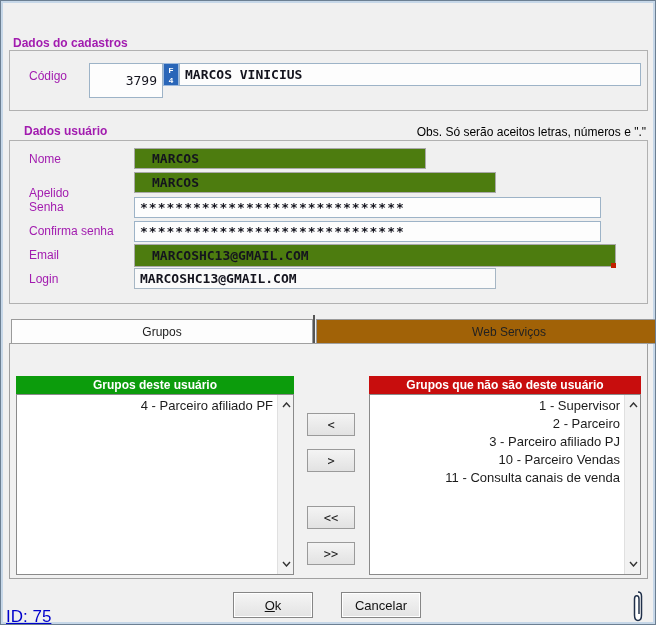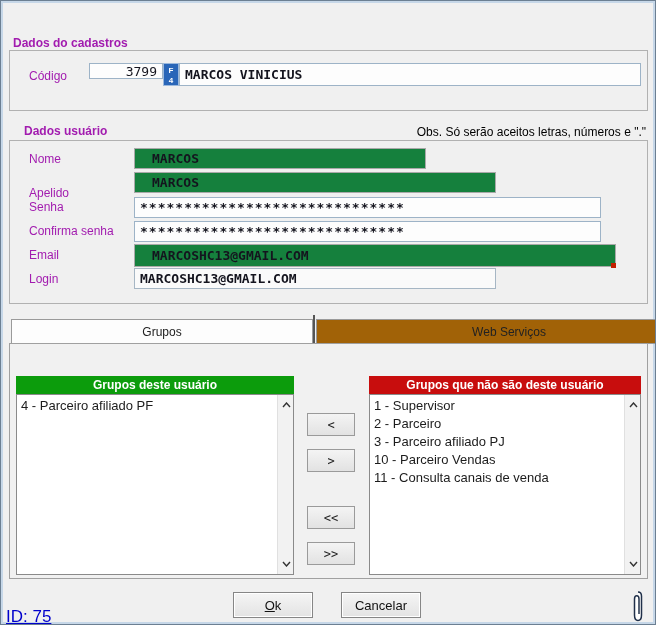--- a/index.html
+++ b/index.html
@@ -35,21 +35,21 @@
   .gb1-label { left: 10px; top: 35px; }
   .gb2-label { left: 21px; top: 123px; }
   .obs-note { position: absolute; right: 9px; top: 124px; font-size: 12px; color: #000; }
   .fld-label { position: absolute; font-size: 12px; color: #a21caf; }
   
   .fld {
     position: absolute; height: 21px; border: 1px solid #9db3c7; background: #fdfdfd;
     font-family: "DejaVu Sans Mono", monospace; font-size: 13px; font-weight: bold;
     color: #14141e; padding: 0 5px; outline: none;
   }
-  .fld-yellow { background: #15803d; border-color: #a9a9a9; padding-left: 17px; }
+  .fld-yellow { background: #4d7c0f; border-color: #a9a9a9; padding-left: 17px; }
   .fld-plain  { background: #fafafa; border-color: #a6b6c4; }
   .fld-code { text-align: right; font-weight: normal; }
   .f4-btn {
     position: absolute; left: 162px; top: 62px; width: 16px; height: 23px;
     background: #2a66b8; border: 1px solid #9bb8dc; color: #fff;
     font-size: 8px; font-weight: bold; line-height: 1.2; text-align: center;
     font-family: "Liberation Sans", sans-serif; padding-top: 2px; cursor: pointer;
   }
   .red-dot { position: absolute; left: 610px; top: 262px; width: 5px; height: 5px; background: #c22000; }
   
@@ -62,21 +62,21 @@
                border: 1px solid #a0a0a0; background: #f1f1f1; }
   
   .list-header { position: absolute; height: 18px; font-size: 12px; font-weight: bold; color: #fff;
                  display: flex; align-items: center; justify-content: center; }
   .hdr-green { left: 15px; top: 375px; width: 278px; background: #0c9c0c; }
   .hdr-red   { left: 368px; top: 375px; width: 272px; background: #c80d0d; }
   .listbox { position: absolute; background: #fff; border: 1px solid #8a8a8a; overflow: hidden; }
   .lb-left  { left: 15px;  top: 393px; width: 278px; height: 181px; }
   .lb-right { left: 368px; top: 393px; width: 272px; height: 181px; }
   .list-items { position: absolute; left: 0; top: 0; right: 16px; bottom: 0; padding: 2px 0; }
-  .list-item { font-size: 13px; color: #1c1c1c; line-height: 18px; padding: 0 4px; white-space: nowrap; }
+  .list-item { font-size: 13px; color: #1c1c1c; line-height: 18px; padding: 0 4px; white-space: nowrap; text-align: right; }
   .scrollbar { position: absolute; right: 0; top: 0; width: 16px; bottom: 0; background: #f2f2f2; border-left: 1px solid #e0e0e0; }
   .scroll-up, .scroll-down { position: absolute; left: 0; width: 16px; height: 16px; display: flex; align-items: center; justify-content: center; cursor: pointer; }
   .scroll-up { top: 2px; } .scroll-down { bottom: 2px; }
   
   .xfer {
     position: absolute; left: 306px; width: 48px; height: 23px;
     background: linear-gradient(#f4f4f4, #e2e2e2); border: 1px solid #9a9a9a;
     font-size: 12px; color: #222; font-family: "DejaVu Sans Mono", monospace;
     display: flex; align-items: center; justify-content: center; cursor: pointer;
   }
@@ -96,21 +96,21 @@
 </style>
 </head>
 <body>
 
 <div class="window">
 
 
   <div class="groupbox gb1"></div>
   <span class="gb-label gb1-label">Dados do cadastros</span>
   <span class="fld-label" style="left:28px; top:68px;">Código</span>
-  <input class="fld fld-code" style="left: 88px; top: 62px; width: 74px; height: 16px;" readonly="" value="3799">
+  <input class="fld fld-code" style="left: 88px; top: 62px; width: 74px; height: 35px;" readonly="" value="3799">
   <div class="f4-btn">
     <div>F</div>
     <div>4</div>
   </div>
   <input class="fld" style="left: 178px; top: 62px; width: 462px; height: 23px;" readonly="" value="MARCOS VINICIUS">
 
   <div class="groupbox gb2"></div>
   <span class="gb-label gb2-label">Dados usuário</span>
   <span class="obs-note">Obs. Só serão aceitos letras, números e "."</span>
 

